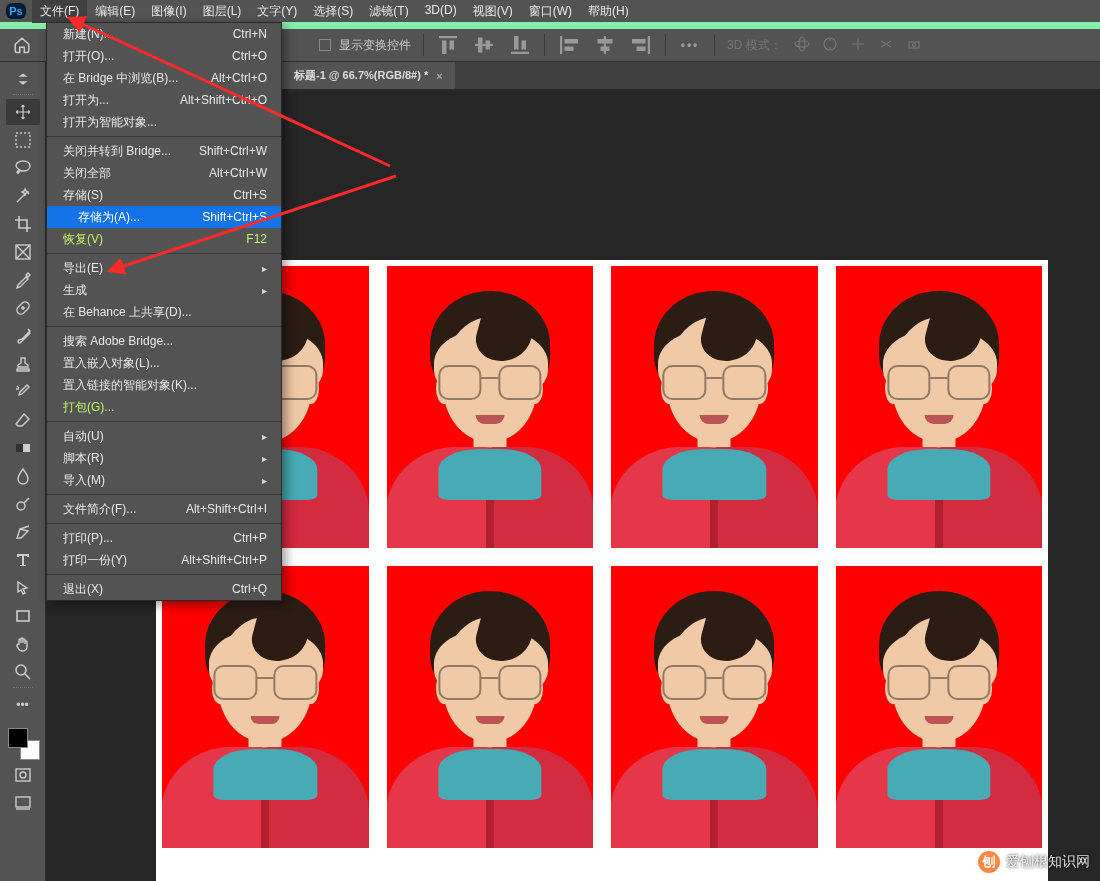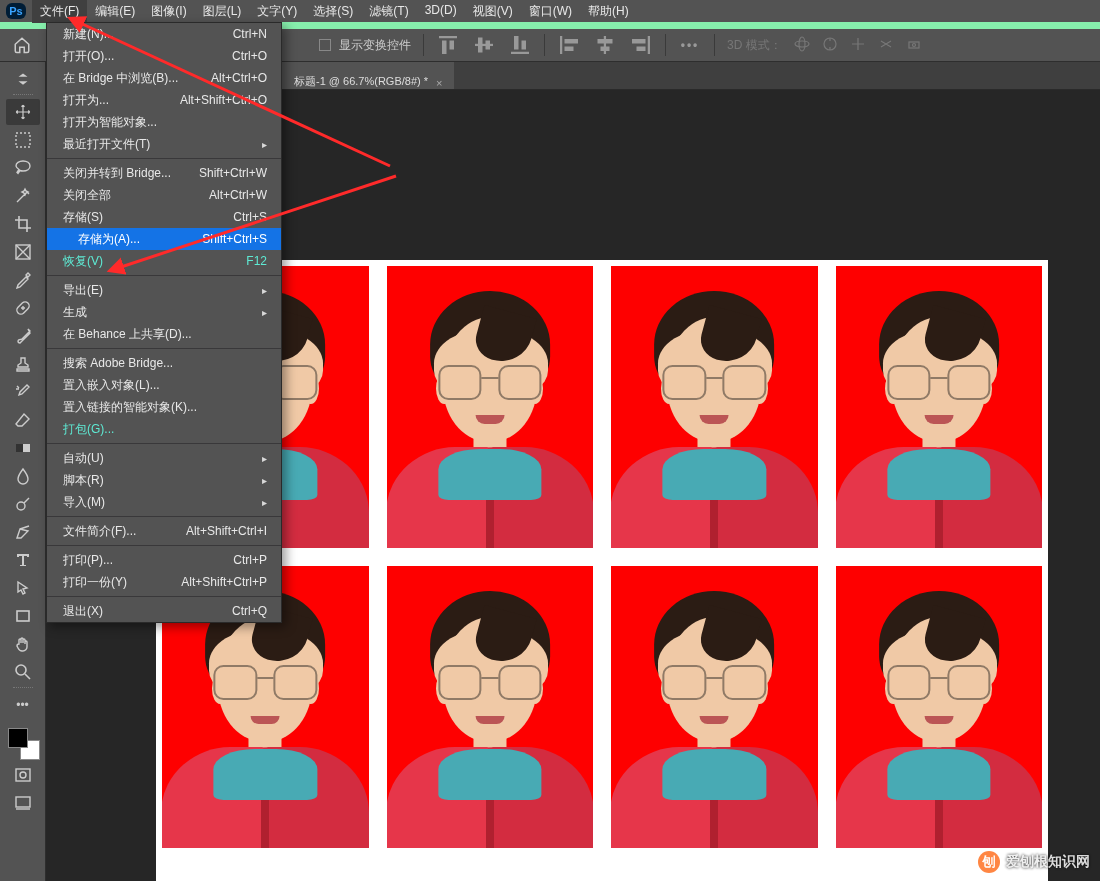--- a/index.html
+++ b/index.html
@@ -17,38 +17,38 @@
   .opt-group { display:flex; align-items:center; gap:8px; color:#ccc; font-size:12px;}
   .checkbox { width:12px; height:12px; border:1px solid #888; display:inline-block;}
   .divider { width:1px; height:22px; background:#3a3a3a; }
   .align-btn { width:24px; height:24px; display:flex; align-items:center; justify-content:center; color:#999; border-radius:2px;}
   .more-dots { letter-spacing:2px; color:#999; font-weight:bold;}
   .mode-3d { color:#777; font-size:12px;}
   .icon-3d { color:#777; }
   
   
   .doc-tabrow { height: 28px; background: #3f3f3f; display:flex; align-items:center; padding-left: 282px; border-bottom:1px solid #2a2a2a;}
-  .doc-tab { height:100%; padding: 0 12px; display:flex; align-items:flex-end; gap:8px; background:#535353; color:#ddd; font-size:11px;}
+  .doc-tab { height:100%; padding: 0 12px; display:flex; align-items:center; gap:8px; background:#535353; color:#ddd; font-size:11px;font-weight:bold;}
   .doc-tab .close { color:#aaa; }
   
   
   .toolbar { position:absolute; left:0; top:62px; width:46px; bottom:0; background:#535353; border-right:1px solid #2e2e2e; display:flex; flex-direction:column; align-items:center; padding-top:4px; gap:2px;}
   .tool { width:34px; height:26px; display:flex; align-items:center; justify-content:center; color:#ccc; border-radius:2px; position:relative;}
   .tool.active { background:#3a3a3a; }
   .tool svg { width:18px; height:18px; }
   .sep { width:30px; height:3px; display:flex; justify-content:center;}
   .sep::before{content:""; width:20px; border-top:1px dotted #777;}
   .swatch-wrap { position:relative; width:34px; height:34px; margin-top:6px;}
   .swatch-fg { position:absolute; width:20px; height:20px; background:#000; border:1px solid #888; left:2px; top:2px; z-index:2;}
   .swatch-bg { position:absolute; width:20px; height:20px; background:#fff; border:1px solid #888; right:0; bottom:0;}
   
   
   .dropdown { position:absolute; left:46px; top:22px; width:236px; background:#535353; border:1px solid #2a2a2a; box-shadow: 4px 4px 10px rgba(0,0,0,.4); z-index:50;}
   .dd-item { display:flex; justify-content:space-between; align-items:center; padding: 4px 14px 4px 16px; color:#e8e8e8; font-size:12px; height:22px; cursor:pointer;}
-  .dd-item.disabled { color:#5eead4; }
+  .dd-item.disabled { color:#bef264; }
   .dd-item.highlight { background:#1473e6; color:#fff;padding-left:31px;}
   .dd-item .sc { color:inherit; font-size:12px;}
   .dd-item .sub::after { content:"▸"; font-size:10px; opacity:.9;}
   .dd-sep { height:1px; background:#39383a; margin:3px 0;}
   
   
   .canvas-area { position:absolute; left:46px; top:90px; right:0; height:791px; background:#262626; overflow:hidden;}
   .paper { position:absolute; left:110px; top:170px; width:892px; height:700px; background:#fff;}
   .photo-grid { display:grid; grid-template-columns: repeat(4, 1fr); gap:18px; padding:6px 6px;}
   .photo { position:relative; width:100%; aspect-ratio: 205/280; background:#fe0000; overflow:hidden;}
@@ -69,21 +69,21 @@
   .photo .jacket{ position:absolute; left:0; right:0; bottom:0; height:36%; z-index:1;}
   .photo .jacket .j-l{position:absolute; left:0; bottom:0; width:52%; height:100%; background:#e6364a; border-radius:60% 10% 0 0; transform:skewX(-4deg);}
   .photo .jacket .j-r{position:absolute; right:0; bottom:0; width:52%; height:100%; background:#d32c40; border-radius:10% 60% 0 0; transform:skewX(4deg);}
   .photo .jacket .seam{position:absolute; left:48%; bottom:0; width:4%; height:90%; background:#b0202f;}
   
   
   .arrow { position:absolute; z-index:60;}
   .arrow svg { overflow:visible;}
   .watermark { position:absolute; right:10px; bottom:8px; z-index:70; opacity:.9; display:flex; align-items:center; gap:6px;}
   .wm-logo { width:22px; height:22px; border-radius:50%; background:#ff7a2f; color:#fff; display:flex; align-items:center; justify-content:center; font-size:13px; font-weight:bold;}
-  .wm-text { color:#eee; font-size:14px; text-shadow:0 0 3px #000;font-weight:bold;}
+  .wm-text { color:#eee; font-size:14px; text-shadow:0 0 3px #000;}
 </style>
 </head>
 <body>
 
 <div class="menubar">
   <div class="ps-logo">Ps</div>
   <div id="menu-items" style="display: flex;">
       <div class="menu-item active">文件(F)</div>
       <div class="menu-item">编辑(E)</div>
       <div class="menu-item">图像(I)</div>
@@ -517,24 +517,20 @@
       <span class="sc">Alt+Ctrl+O</span>
     </div>
     <div class="dd-item">
       <span>打开为...</span>
       <span class="sc">Alt+Shift+Ctrl+O</span>
     </div>
     <div class="dd-item">
       <span>打开为智能对象...</span>
       <span class="sc"></span>
     </div>
-    <div class="dd-item">
-      <span>最近打开文件(T)</span>
-      <span class="sc sub"></span>
-    </div>
     <div class="dd-sep"></div>
     <div class="dd-item">
       <span>关闭并转到 Bridge...</span>
       <span class="sc">Shift+Ctrl+W</span>
     </div>
     <div class="dd-item">
       <span>关闭全部</span>
       <span class="sc">Alt+Ctrl+W</span>
     </div>
     <div class="dd-item">

